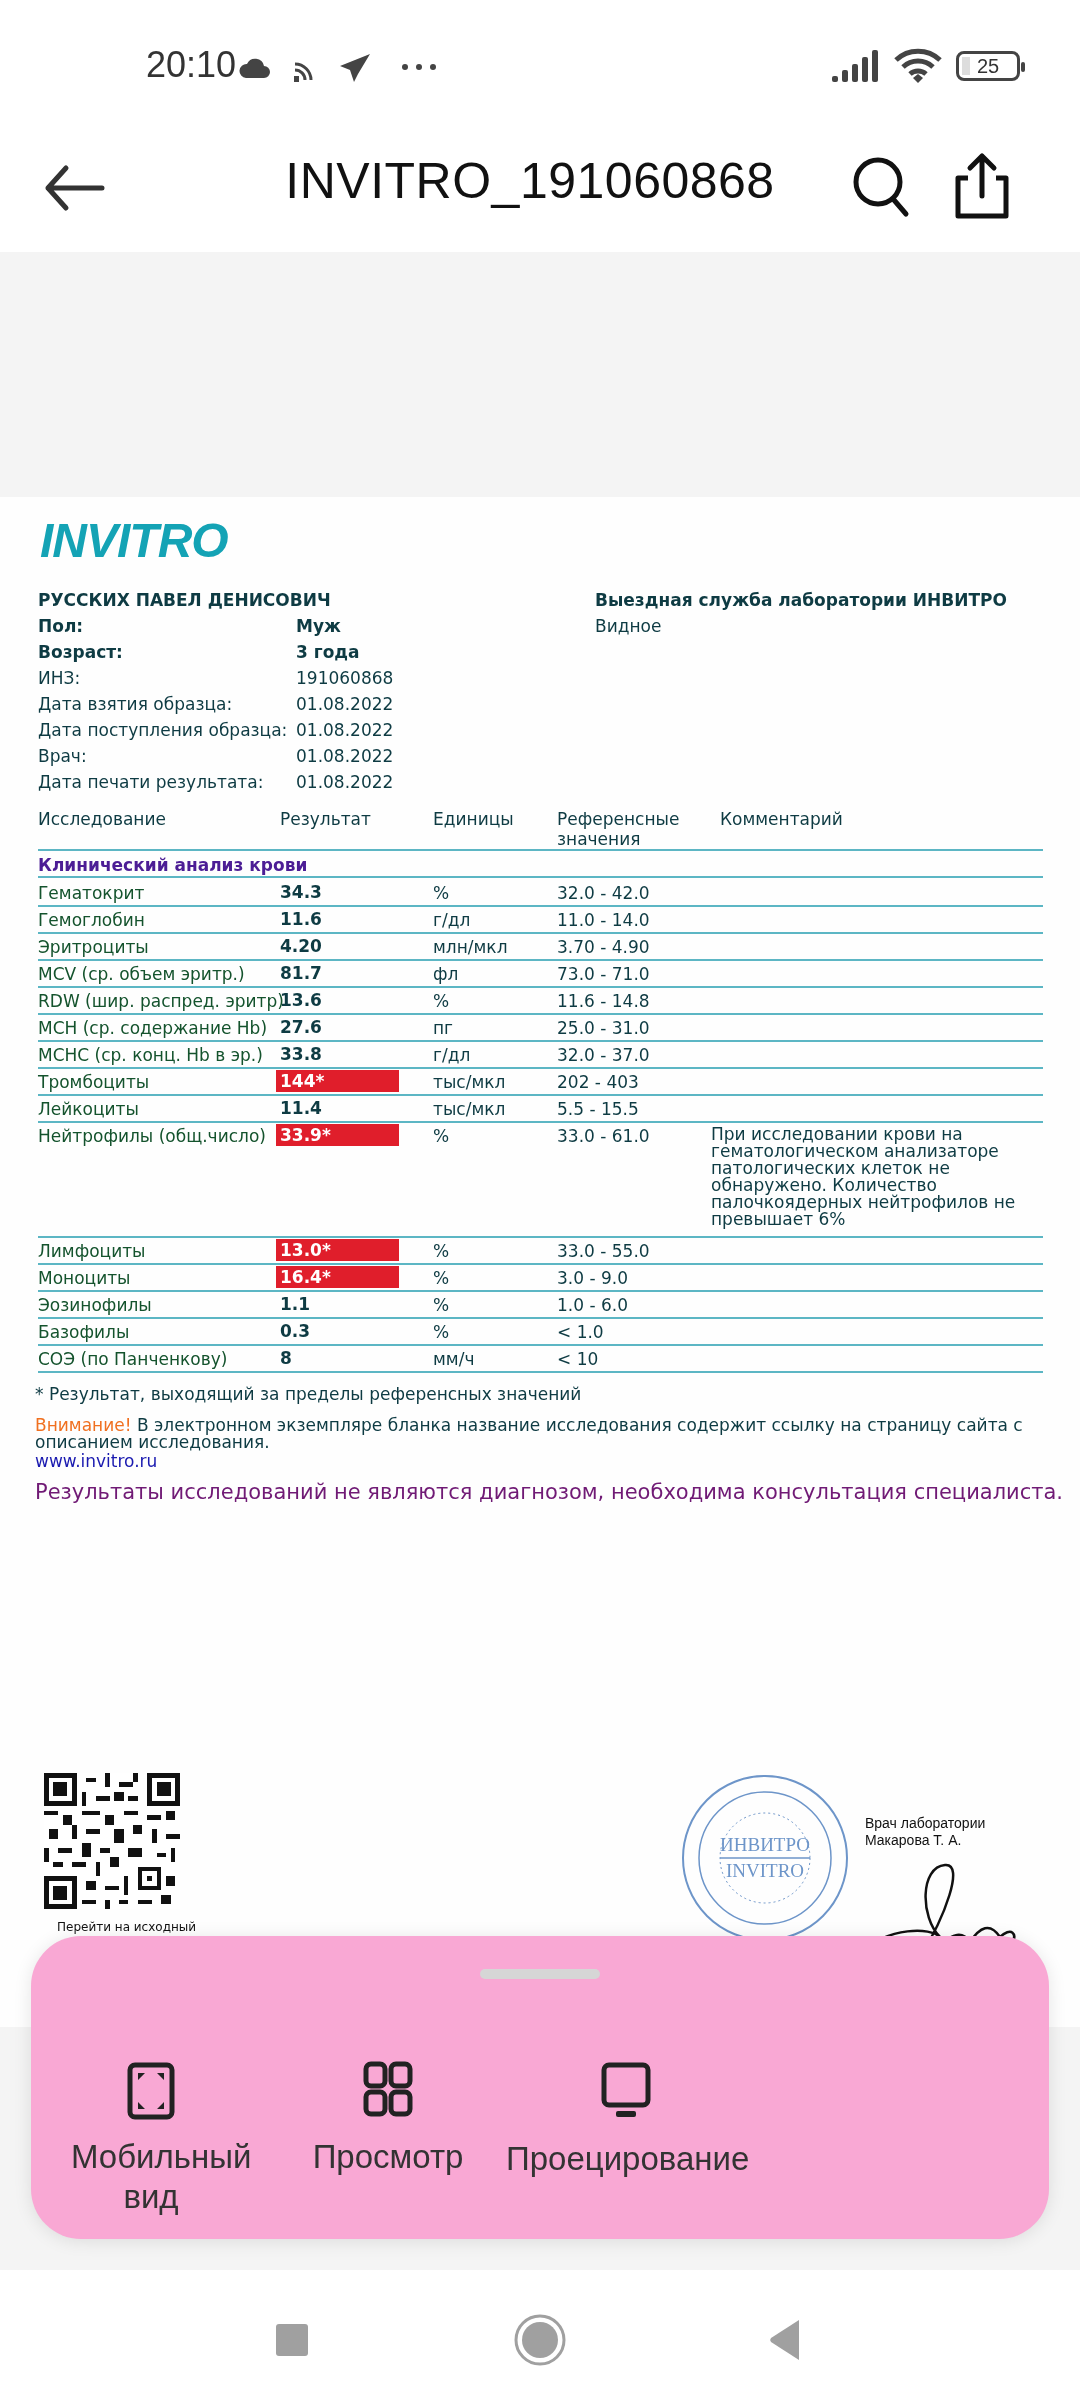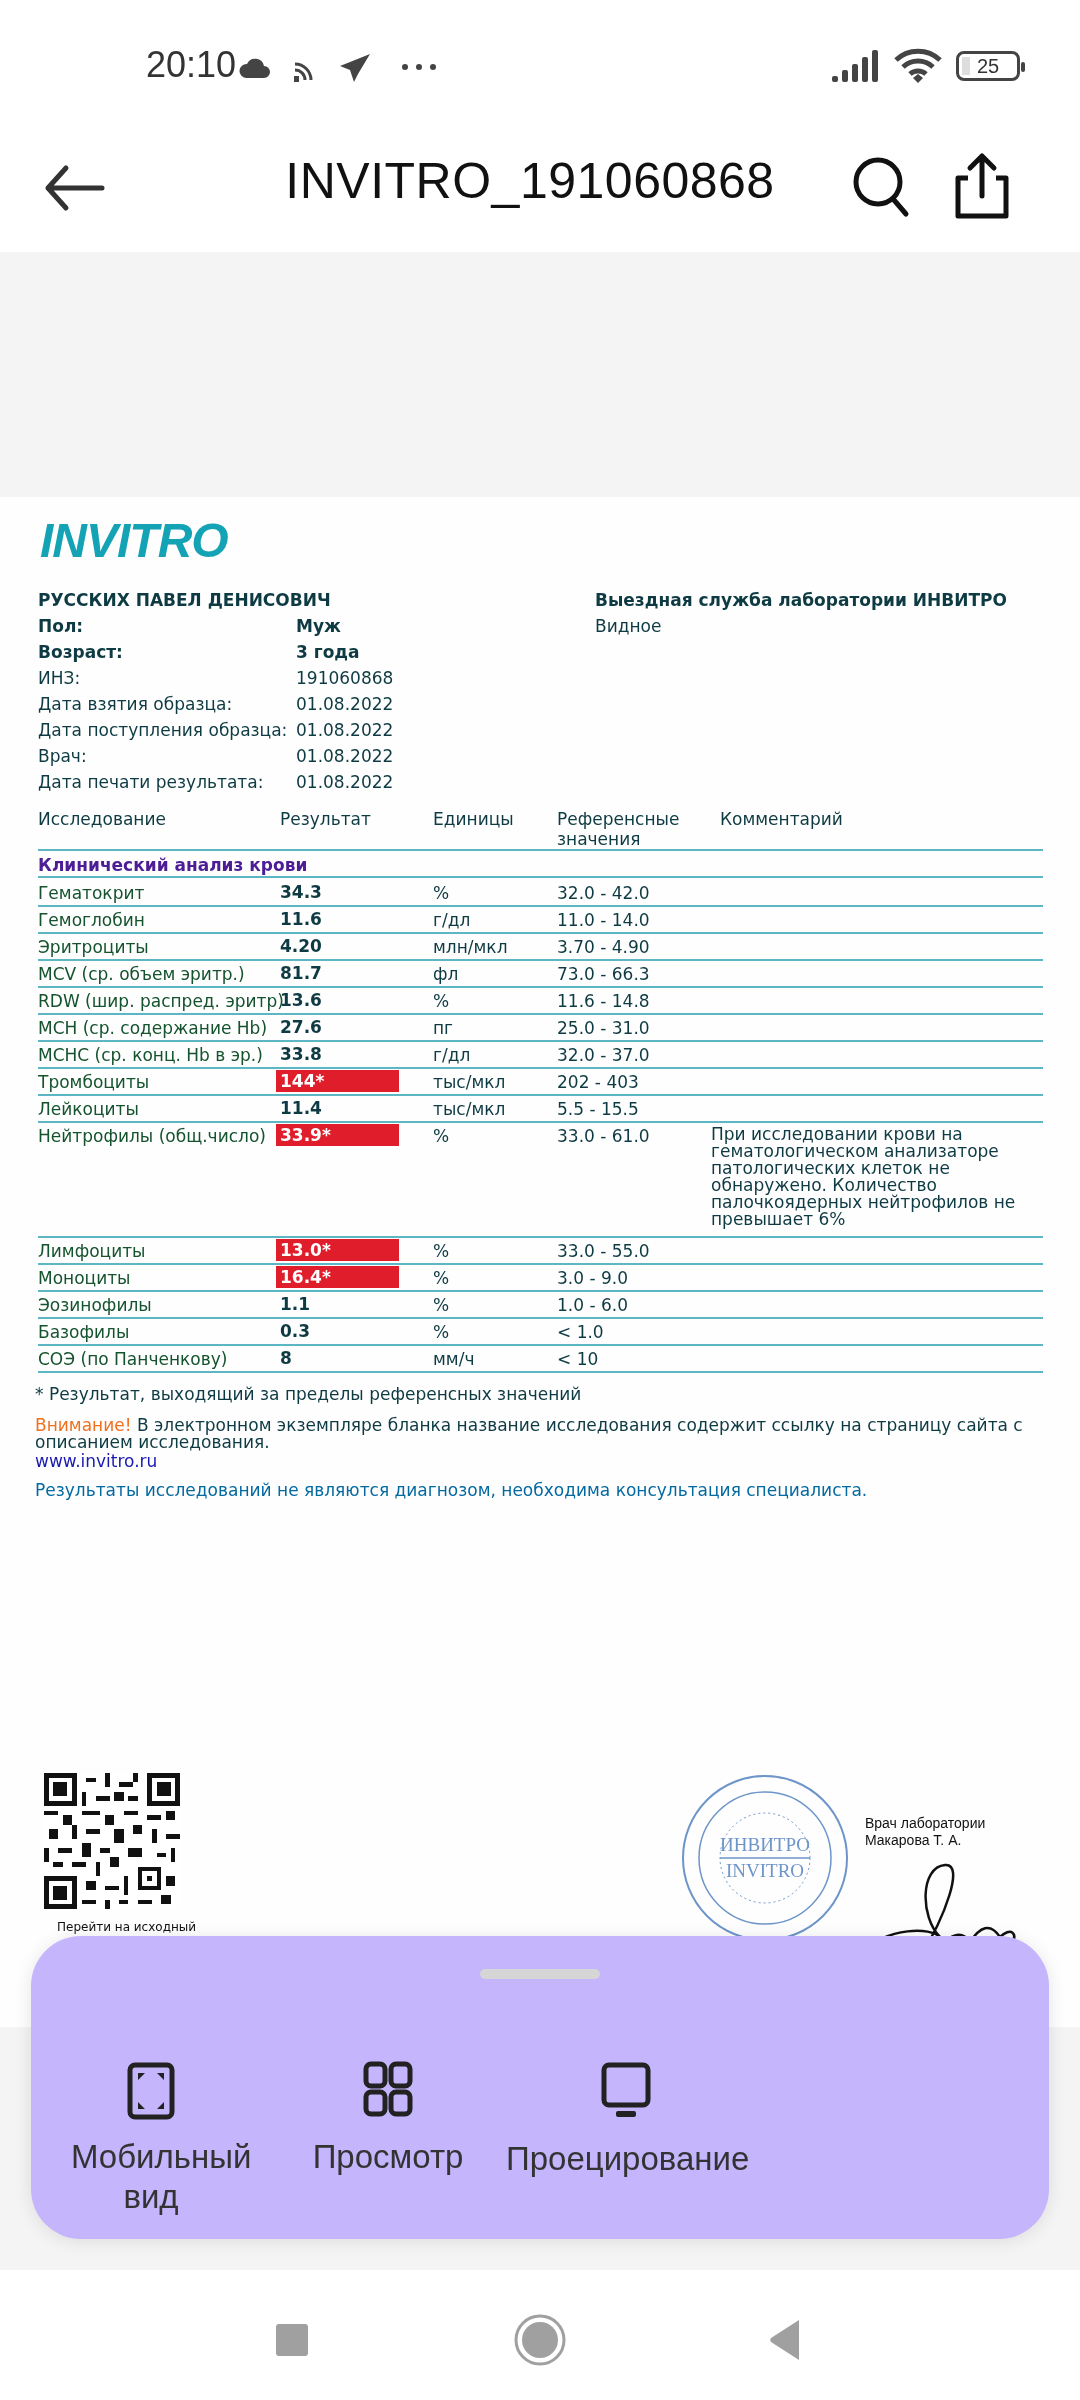--- a/index.html
+++ b/index.html
@@ -45,30 +45,30 @@
   .trow .res { position: absolute; left: 238px; top: 1px; width: 123px; height: 22px; padding-left: 4px; font-weight: bold; line-height: 23px; color: #0e3b43; }
   .trow .res.flag { background: #e01e2b; color: #fff; }
   .trow .unit { position: absolute; left: 395px; top: 3px; white-space: nowrap; }
   .trow .ref { position: absolute; left: 519px; top: 3px; white-space: nowrap; }
   .trow .comment { position: absolute; left: 673px; top: 3px; width: 320px; line-height: 17px; font-size: 17px; }
 
   .footnote { position: absolute; left: 35px; top: 887px; font-size: 17px; color: #0e3b43; }
   .warning { position: absolute; left: 35px; top: 920px; width: 1010px; font-size: 17px; color: #0e3b43; line-height: 17px; }
   .warning .w { color: #f07020; }
   .site-link { position: absolute; left: 35px; top: 954px; font-size: 17px; color: #1a1ab0; cursor: pointer; }
-  .disclaimer { position: absolute; left: 35px; top: 983px; font-size: 17px; color: #0369a1; }
+  .disclaimer { position: absolute; left: 35px; top: 983px; font-size: 21px; color: #701a75; }
 
   .qr { position: absolute; left: 44px; top: 1276px; width: 136px; height: 136px; }
   .qr-label { position: absolute; left: 57px; top: 1423px; font-size: 12px; color: #111; }
   .stamp { position: absolute; left: 680px; top: 1276px; width: 170px; height: 170px; }
   .doctor { position: absolute; left: 865px; top: 1318px; font-size: 14px; color: #111; line-height: 17px; font-family: "Liberation Sans", sans-serif; }
   .signature { position: absolute; left: 850px; top: 1360px; width: 180px; height: 110px; }
 
   
-  .sheet { position: absolute; left: 31px; top: 1936px; width: 1018px; height: 303px; background: #c4b5fd; border-radius: 50px; box-shadow: 0 2px 18px rgba(0,0,0,0.10); }
+  .sheet { position: absolute; left: 31px; top: 1936px; width: 1018px; height: 303px; background: #f9a8d4; border-radius: 50px; box-shadow: 0 2px 18px rgba(0,0,0,0.10); }
   .grabber { position: absolute; left: 449px; top: 33px; width: 120px; height: 10px; border-radius: 5px; background: #d6d6d6; cursor: grab; }
   .action { position: absolute; top: 125px; width: 240px; text-align: center; cursor: pointer; }
   .action svg { display: block; margin: 0 auto; }
   .action .lbl { margin-top: 20px; font-family: "Liberation Sans", sans-serif; font-size: 33px; color: #333; line-height: 40px; }
 
   
   .navbar { position: absolute; left: 0; top: 2270px; width: 1080px; height: 130px; background: #fff; }
   .nav-btn { position: absolute; top: 40px; width: 60px; height: 60px; cursor: pointer; }
 </style>
 </head>
@@ -199,21 +199,21 @@
       <div class="trow" style="top: 437px; height: 27px;">
         <span class="name">Эритроциты</span>
         <span class="res">4.20</span>
         <span class="unit">млн/мкл</span>
         <span class="ref">3.70 - 4.90</span>
       </div>
       <div class="trow" style="top: 464px; height: 27px;">
         <span class="name">MCV (ср. объем эритр.)</span>
         <span class="res">81.7</span>
         <span class="unit">фл</span>
-        <span class="ref">73.0 - 66.3</span>
+        <span class="ref">73.0 - 71.0</span>
       </div>
       <div class="trow" style="top: 491px; height: 27px;">
         <span class="name">RDW (шир. распред. эритр)</span>
         <span class="res">13.6</span>
         <span class="unit">%</span>
         <span class="ref">11.6 - 14.8</span>
       </div>
       <div class="trow" style="top: 518px; height: 27px;">
         <span class="name">MCH (ср. содержание Hb)</span>
         <span class="res">27.6</span>

